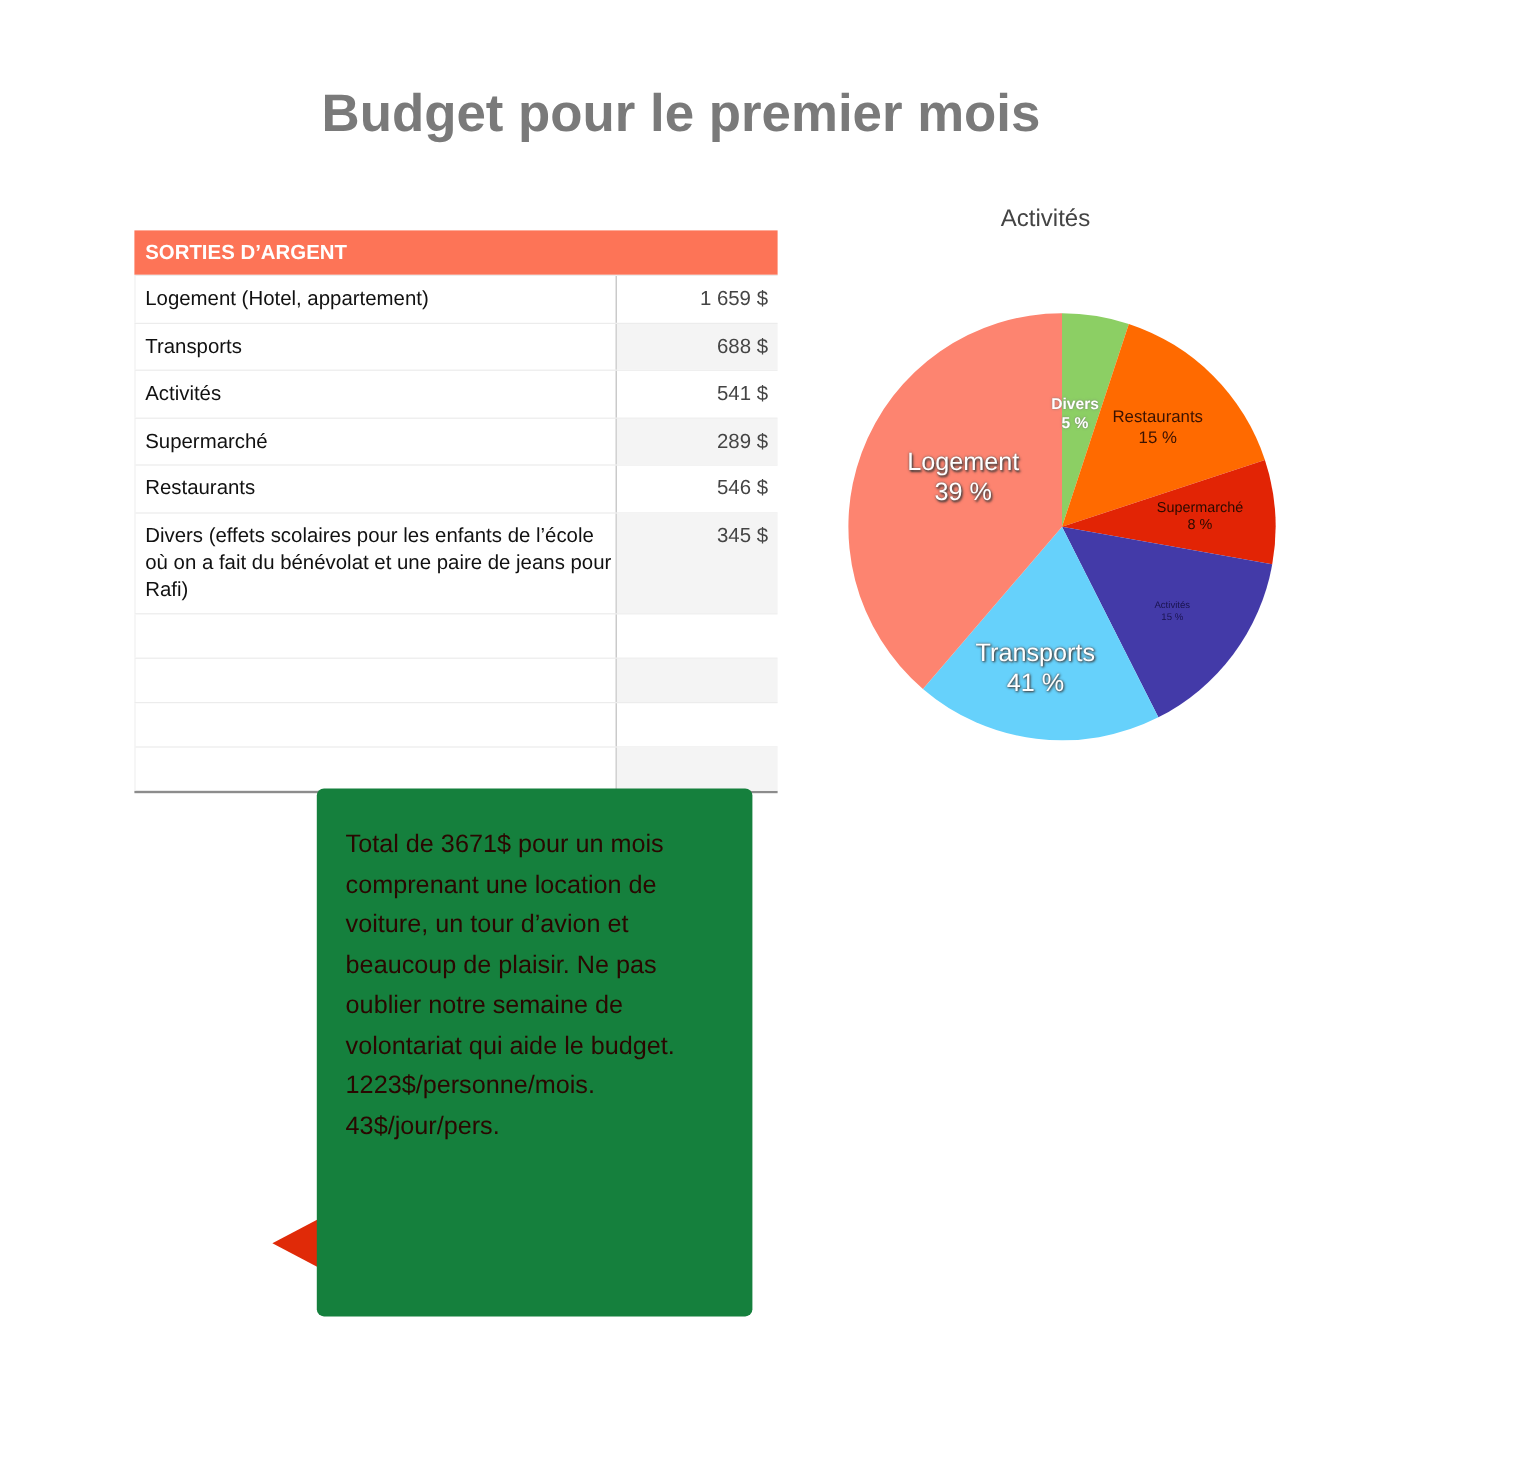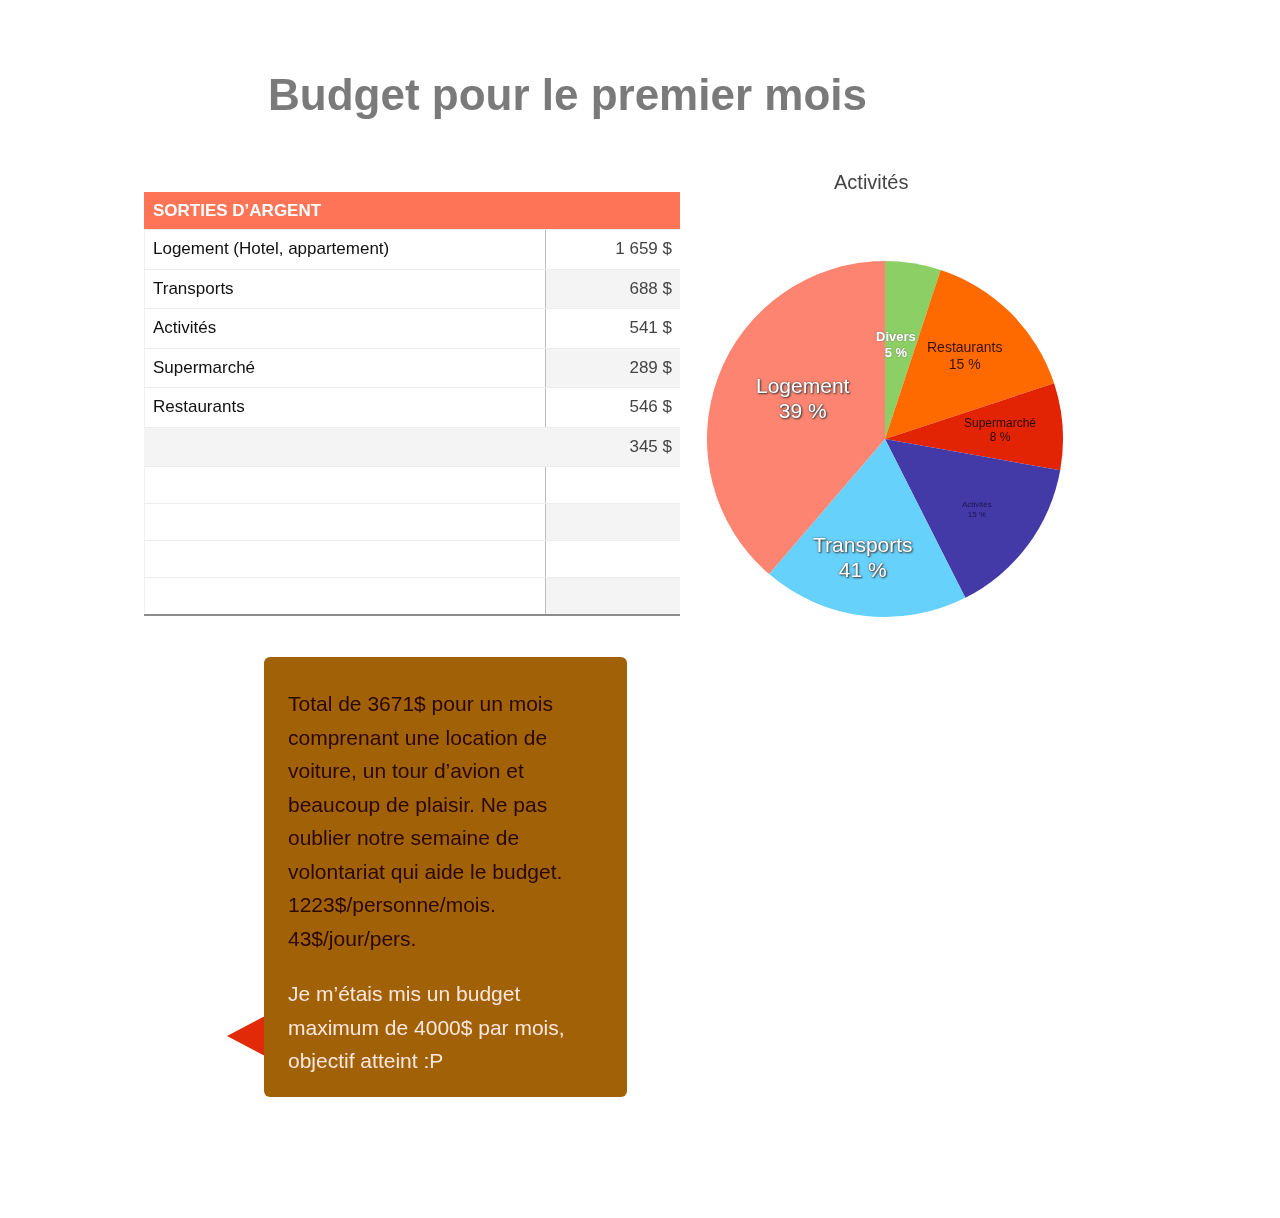--- a/index.html
+++ b/index.html
@@ -1,39 +1,39 @@
 <!DOCTYPE html>
 <html><head>
 <meta charset="utf-8">
 <style>
   html, body { margin: 0; padding: 0; background: #ffffff; }
   body { width: 1280px; height: 1218px; position: relative; overflow: hidden;
          font-family: "Liberation Sans", sans-serif; }
   .page-title { position: absolute; left: 268px; top: 70px; font-size: 44px; font-weight: bold;
                 color: #7a7a7a; letter-spacing: 0px; white-space: nowrap; text-align: right; }
-  .table { position: absolute; left: 112px; top: 192px; width: 536px; border-bottom: 2px solid #8c8c8c; margin-left: 32px; }
+  .table { position: absolute; left: 112px; top: 192px; width: 536px; border-bottom: 2px solid #8c8c8c; }
   .table-header { background: #fd7457; height: 37px; color: #ffffff; font-weight: bold;
                   font-size: 17px; line-height: 37px; padding-left: 9px; }
   .row { display: flex; border-top: 1px solid #ececec; justify-content: space-between; }
   .cell-label { width: 393px; padding: 8px 0 8px 8px; font-size: 17px; color: #111111; line-height: 22.5px;
                 border-right: 1px solid #bdbdbd; border-left: 1px solid #f1f1f1; box-sizing: border-box; width: 402px; }
   .cell-value { flex: 1; text-align: right; padding: 8px 8px 8px 0; font-size: 17px; color: #444444; line-height: 22px; }
   .row:nth-child(even) .cell-value { background: #f4f4f4; }
   .row.empty { height: 36px; }
   .row.empty .cell-label, .row.empty .cell-value { padding: 0; }
   .chart-title { position: absolute; left: 834px; top: 171px; font-size: 20px; color: #444444; }
   .pie { position: absolute; left: 0; top: 0; }
   .pie-label { position: absolute; text-align: center; white-space: nowrap; line-height: 1.2; }
   .pie-label.big { color: #ffffff; font-size: 21px; text-shadow: 0 0 2px #555, 1px 1px 2px #333; }
   .pie-label.mid { color: #3a1200; font-size: 14px; }
   .pie-label.white-sm { color: #ffffff; font-size: 13px; font-weight: bold; text-shadow: 0 0 2px #777; }
   .pie-label.small { color: #2a0a00; font-size: 12px; }
   .pie-label.tiny { color: #1a1450; font-size: 8px; }
   .bubble { position: absolute; left: 264px; top: 657px; width: 363px; height: 440px;
-            background: #a16207; border-radius: 6px; }
+            background: #15803d; border-radius: 6px; }
   .bubble-pointer { position: absolute; left: 227px; top: 1016px; width: 0; height: 0;
                     border-top: 20px solid transparent; border-bottom: 20px solid transparent;
                     border-right: 38px solid #e02a08; }
   .bubble-p1 { position: absolute; left: 24px; top: 30px; width: 320px; font-size: 21px;
                line-height: 33.5px; color: #2a0700; }
   .bubble-p2 { position: absolute; left: 24px; top: 320px; width: 320px; font-size: 21px;
                line-height: 33.5px; color: #ffe6df; }
 </style>
 </head>
 <body>
@@ -57,20 +57,21 @@
     </div>
     <div class="row">
       <div class="cell-label">Supermarché</div>
       <div class="cell-value">289 $</div>
     </div>
     <div class="row">
       <div class="cell-label">Restaurants</div>
       <div class="cell-value">546 $</div>
     </div>
     <div class="row">
+      <div class="cell-label">Divers (effets scolaires pour les enfants de l’école où on a fait du bénévolat et une paire de jeans pour Rafi)</div>
       <div class="cell-value">345 $</div>
     </div>
     <div class="row empty">
       <div class="cell-label"></div>
       <div class="cell-value"></div>
     </div>
     <div class="row empty">
       <div class="cell-label"></div>
       <div class="cell-value"></div>
     </div>
@@ -117,14 +118,13 @@
   <div>41 %</div>
 </div>
 <div class="pie-label big" style="left:719px; top:373px;margin-left:37px;">
   <div>Logement</div>
   <div>39 %</div>
 </div>
 
 <div class="bubble-pointer"></div>
 <div class="bubble">
   <div class="bubble-p1">Total de 3671$ pour un mois comprenant une location de voiture, un tour d’avion et beaucoup de plaisir. Ne pas oublier notre semaine de volontariat qui aide le budget. 1223$/personne/mois. 43$/jour/pers.</div>
-  <div class="bubble-p2">Je m’étais mis un budget maximum de 4000$ par mois, objectif atteint :P</div>
 </div>
 
 </body></html>

